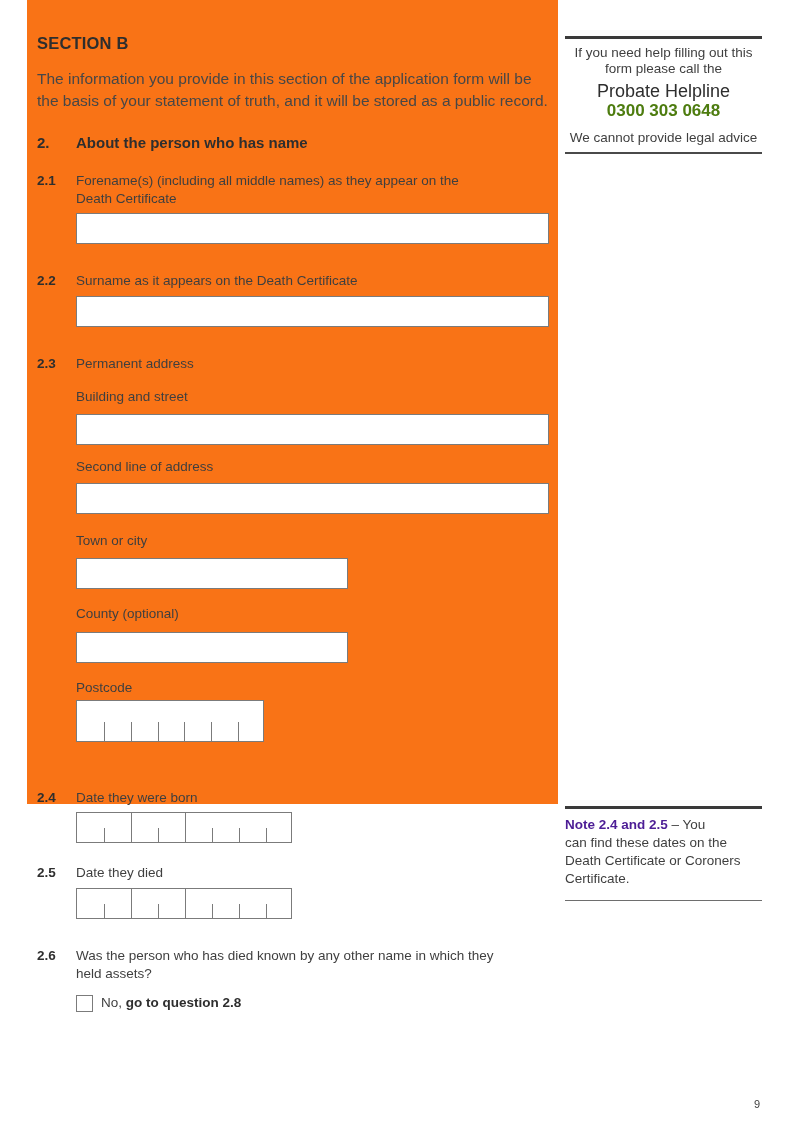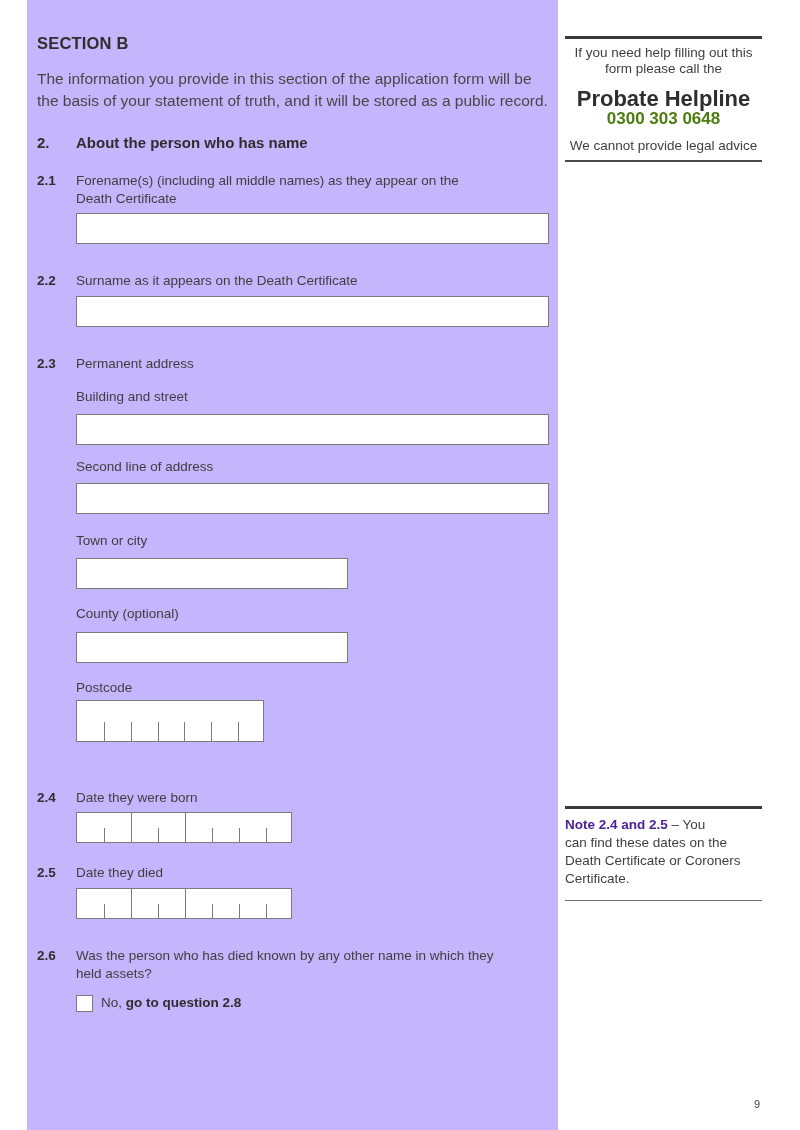--- a/index.html
+++ b/index.html
@@ -11,22 +11,22 @@
     font-family: "Liberation Sans", "DejaVu Sans", sans-serif;
     color: #3f3f3f;
     overflow: hidden;
   }
   .preline { white-space: pre-line; }
 
   
   .main-panel {
     position: absolute;
     left: 27px; top: 0;
-    width: 531px; height: 1130px;
-    background: #c4b5fd;
+    width: 531px; height: 804px;
+    background: #f97316;
     padding: 34px 9px 0 10px;
   }
   .section-title {
     font-size: 16.5px;
     font-weight: bold;
     color: #2e2e2e;
     letter-spacing: 0.2px;
   }
   .intro {
     margin-top: 15px;
@@ -132,23 +132,23 @@
     border-bottom: 2px solid #4a4a4a;
     padding: 6px 0 6px 0;
     text-align: center;
   }
   .helpline-intro {
     font-size: 13.5px;
     line-height: 16px;
     color: #3f3f3f;
   }
   .helpline-name {
-    margin-top: 12px;
-    font-size: 22px;
-    font-weight: bold;
+    margin-top: 4px;
+    font-size: 18px;
+    font-weight: normal;
     line-height: 20px;
     color: #2e2e2e;
   }
   .helpline-phone {
     font-size: 17px;
     font-weight: bold;
     line-height: 20px;
     color: #4d7c0f;
   }
   .helpline-disclaimer {

